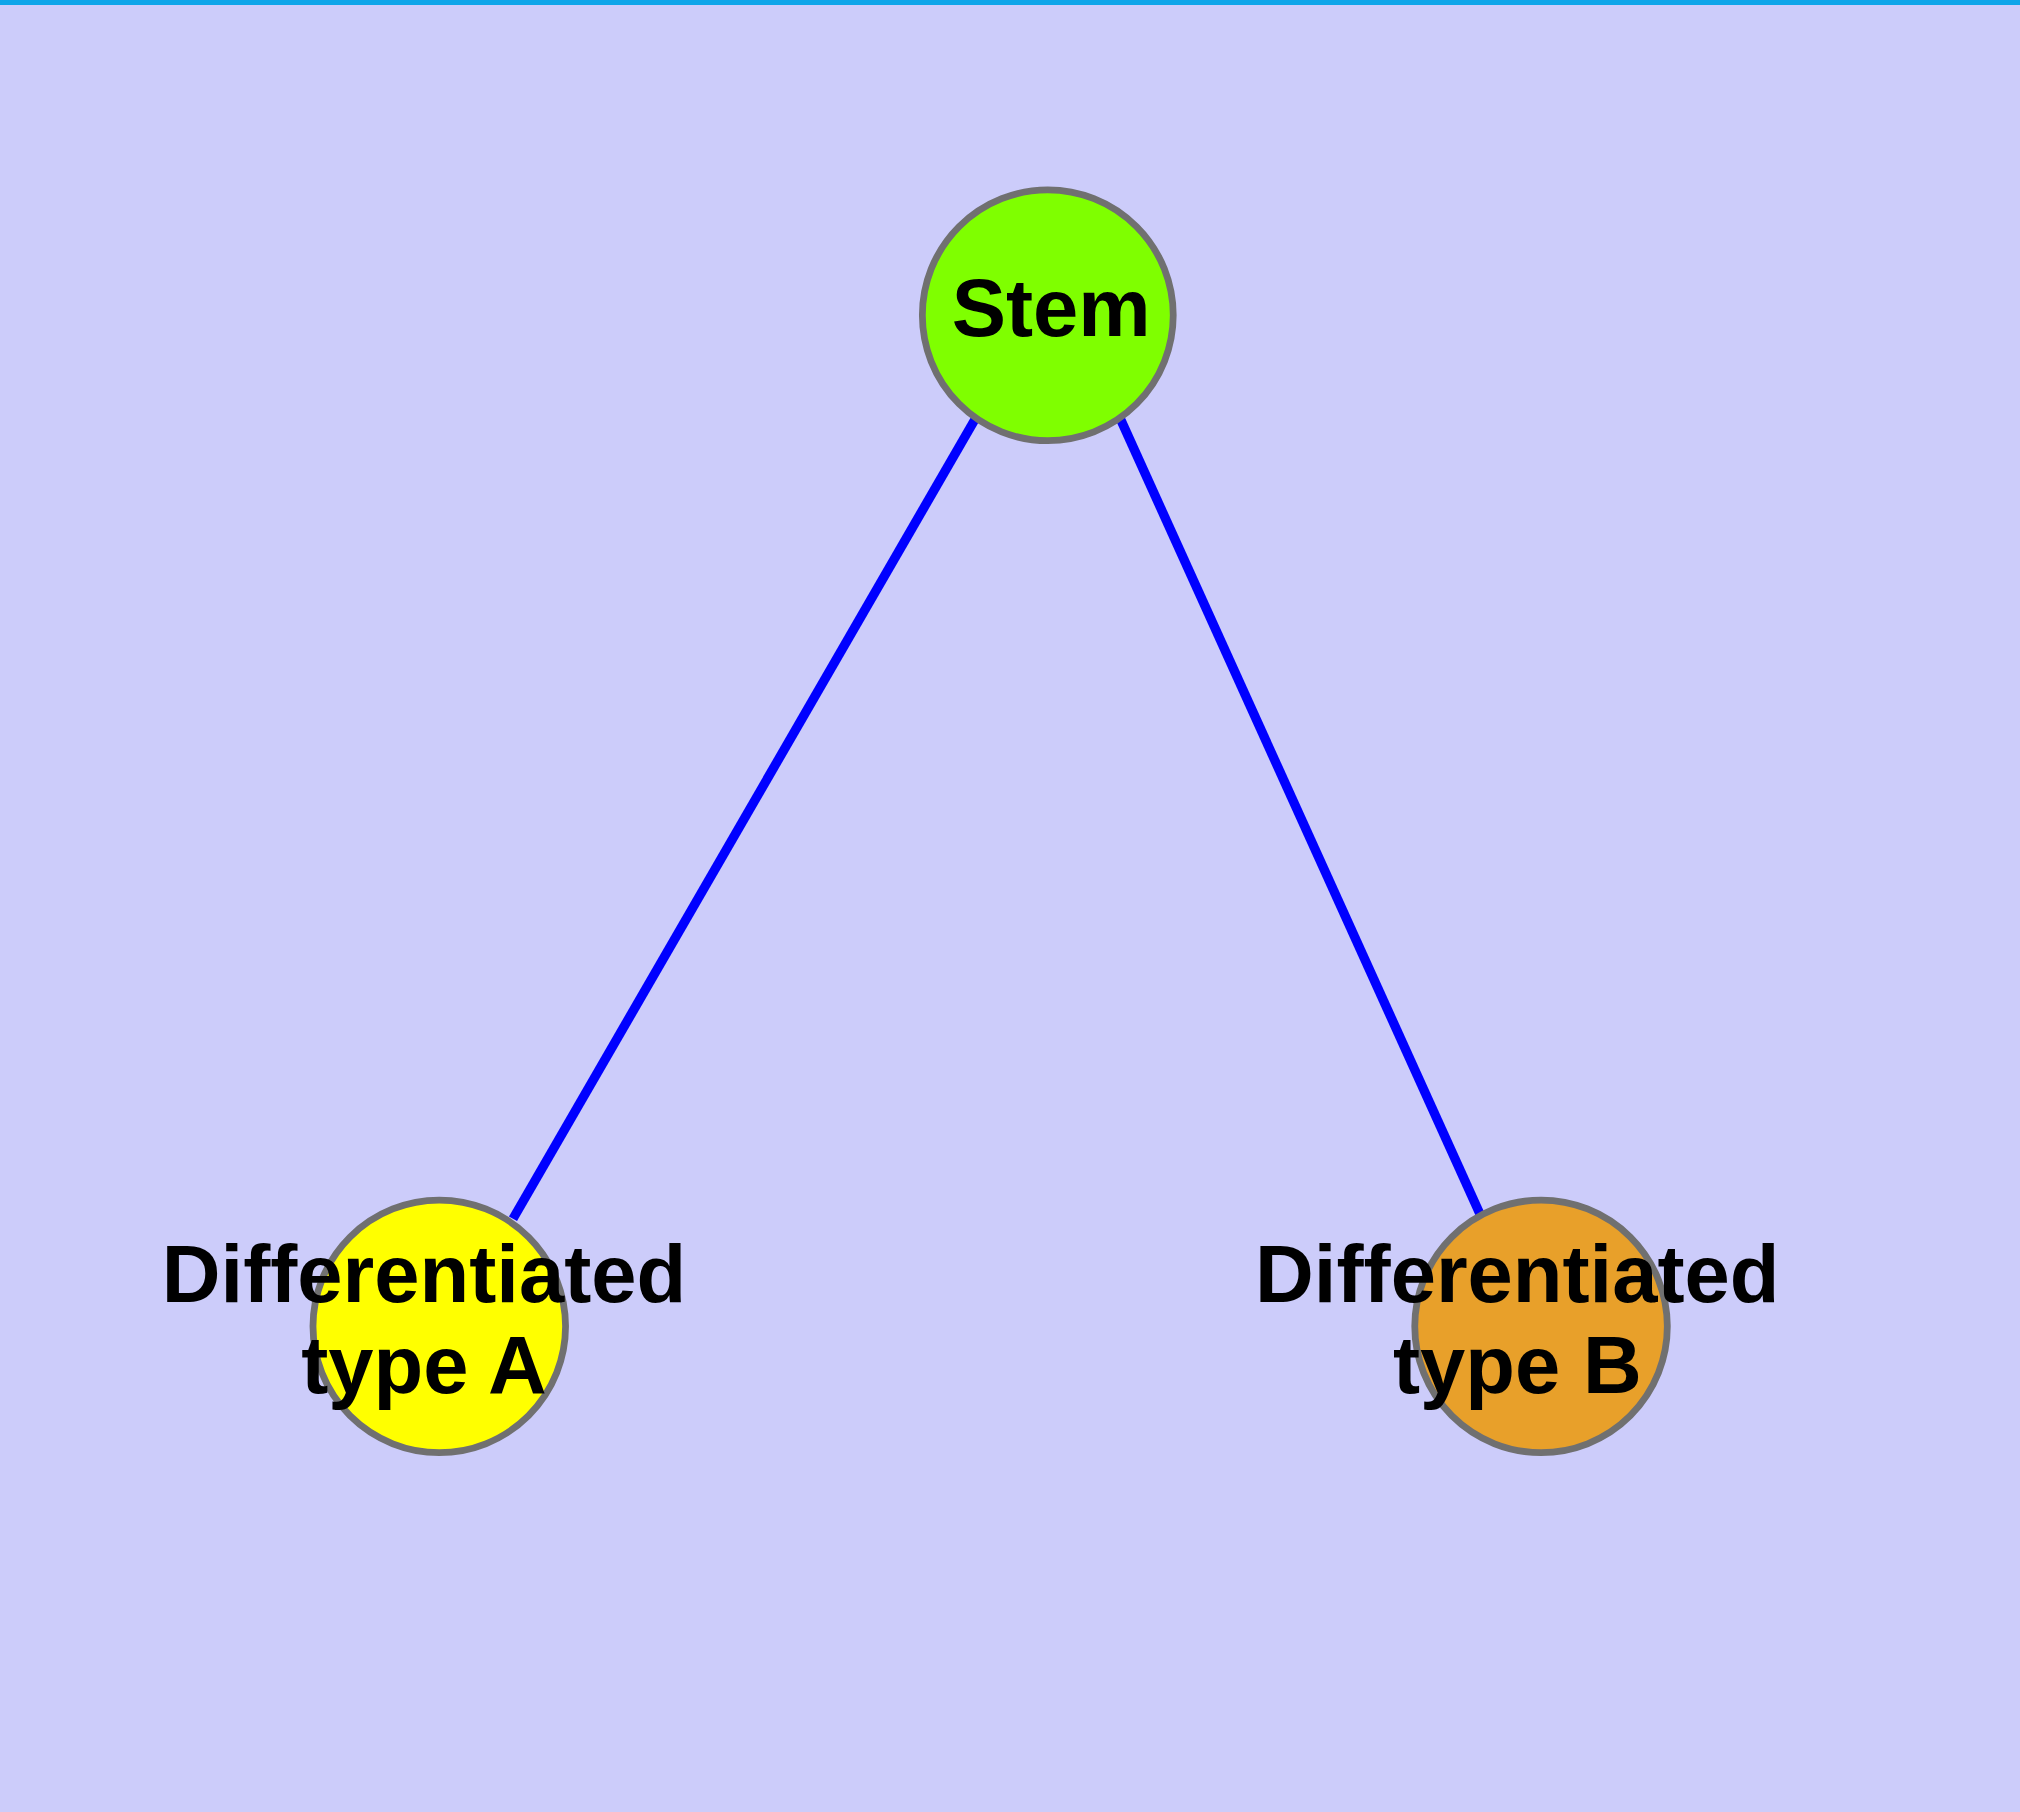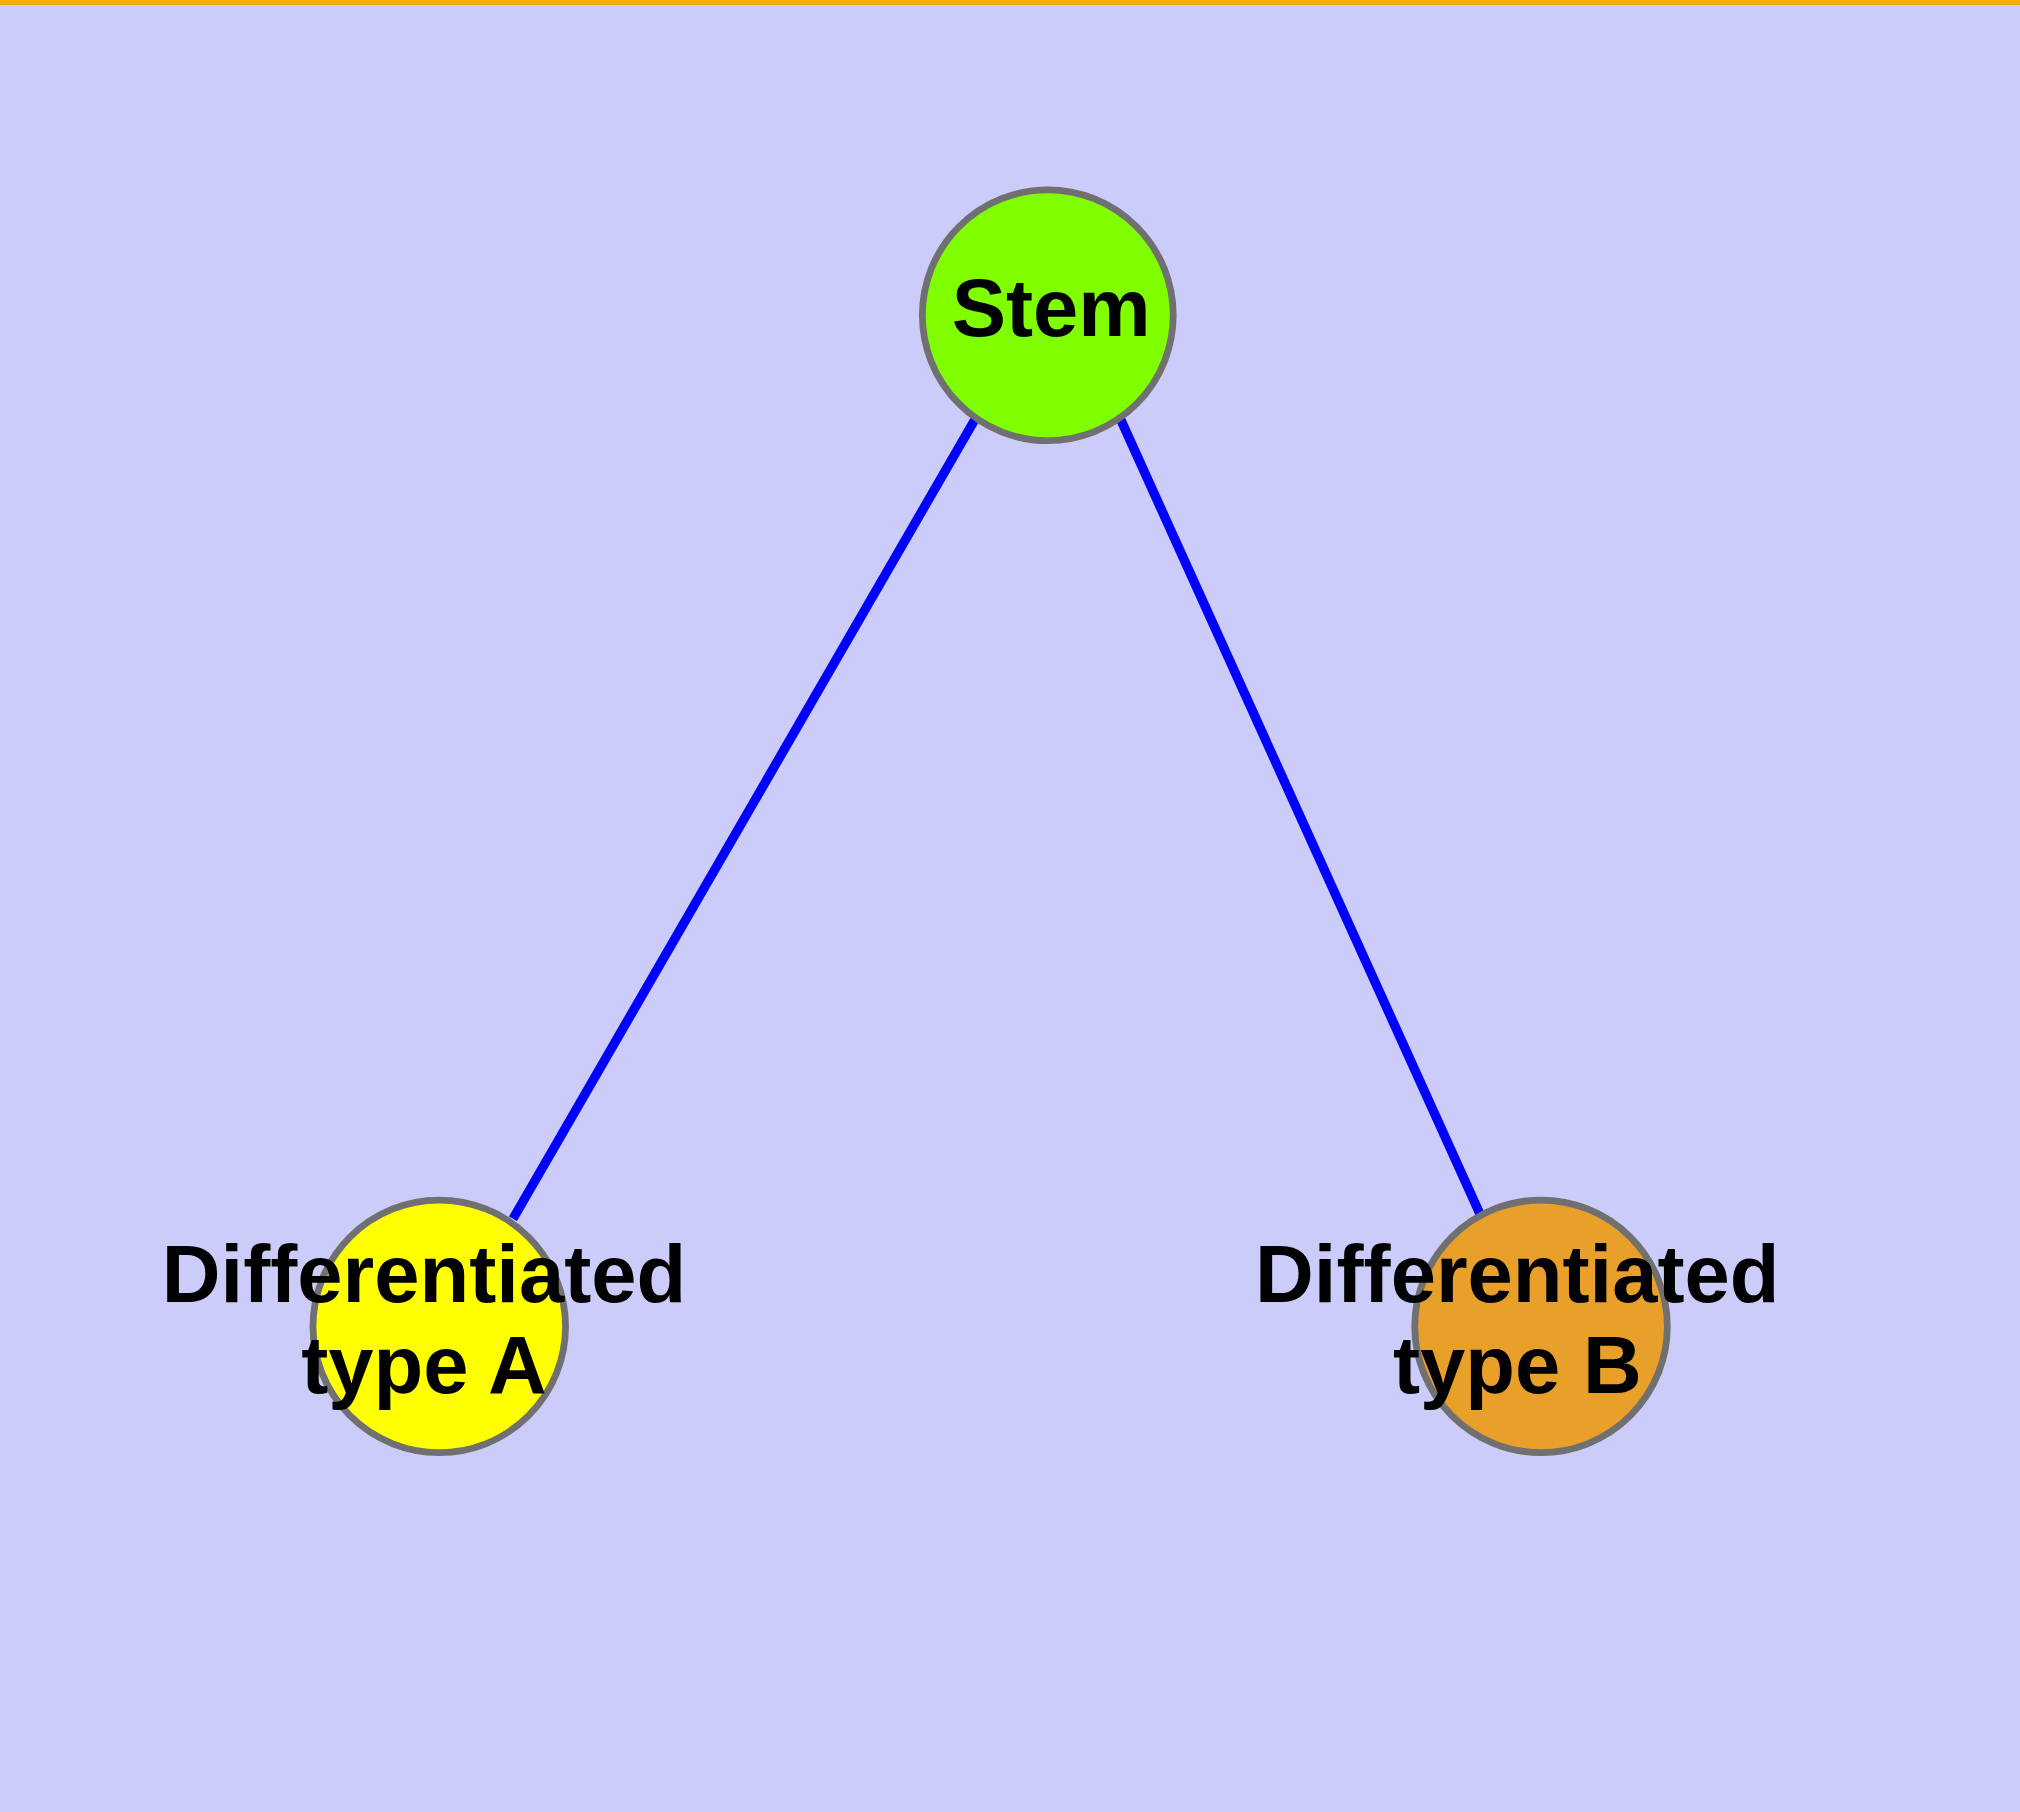--- a/index.html
+++ b/index.html
@@ -11,21 +11,21 @@
   body {
     width: 2021px;
     height: 1812px;
     overflow: hidden;
     font-family: "Liberation Sans", sans-serif;
   }
   #canvas {
     position: relative;
     width: 2021px;
     height: 1804px;
-    background: #eab308;
+    background: #0ea5e9;
   }
   #plot-background {
     position: absolute;
     left: 0;
     top: 5.1px;
     width: 2021px;
     height: 1807px;
     background: #ccccfa;
   }
   #graph-svg {

